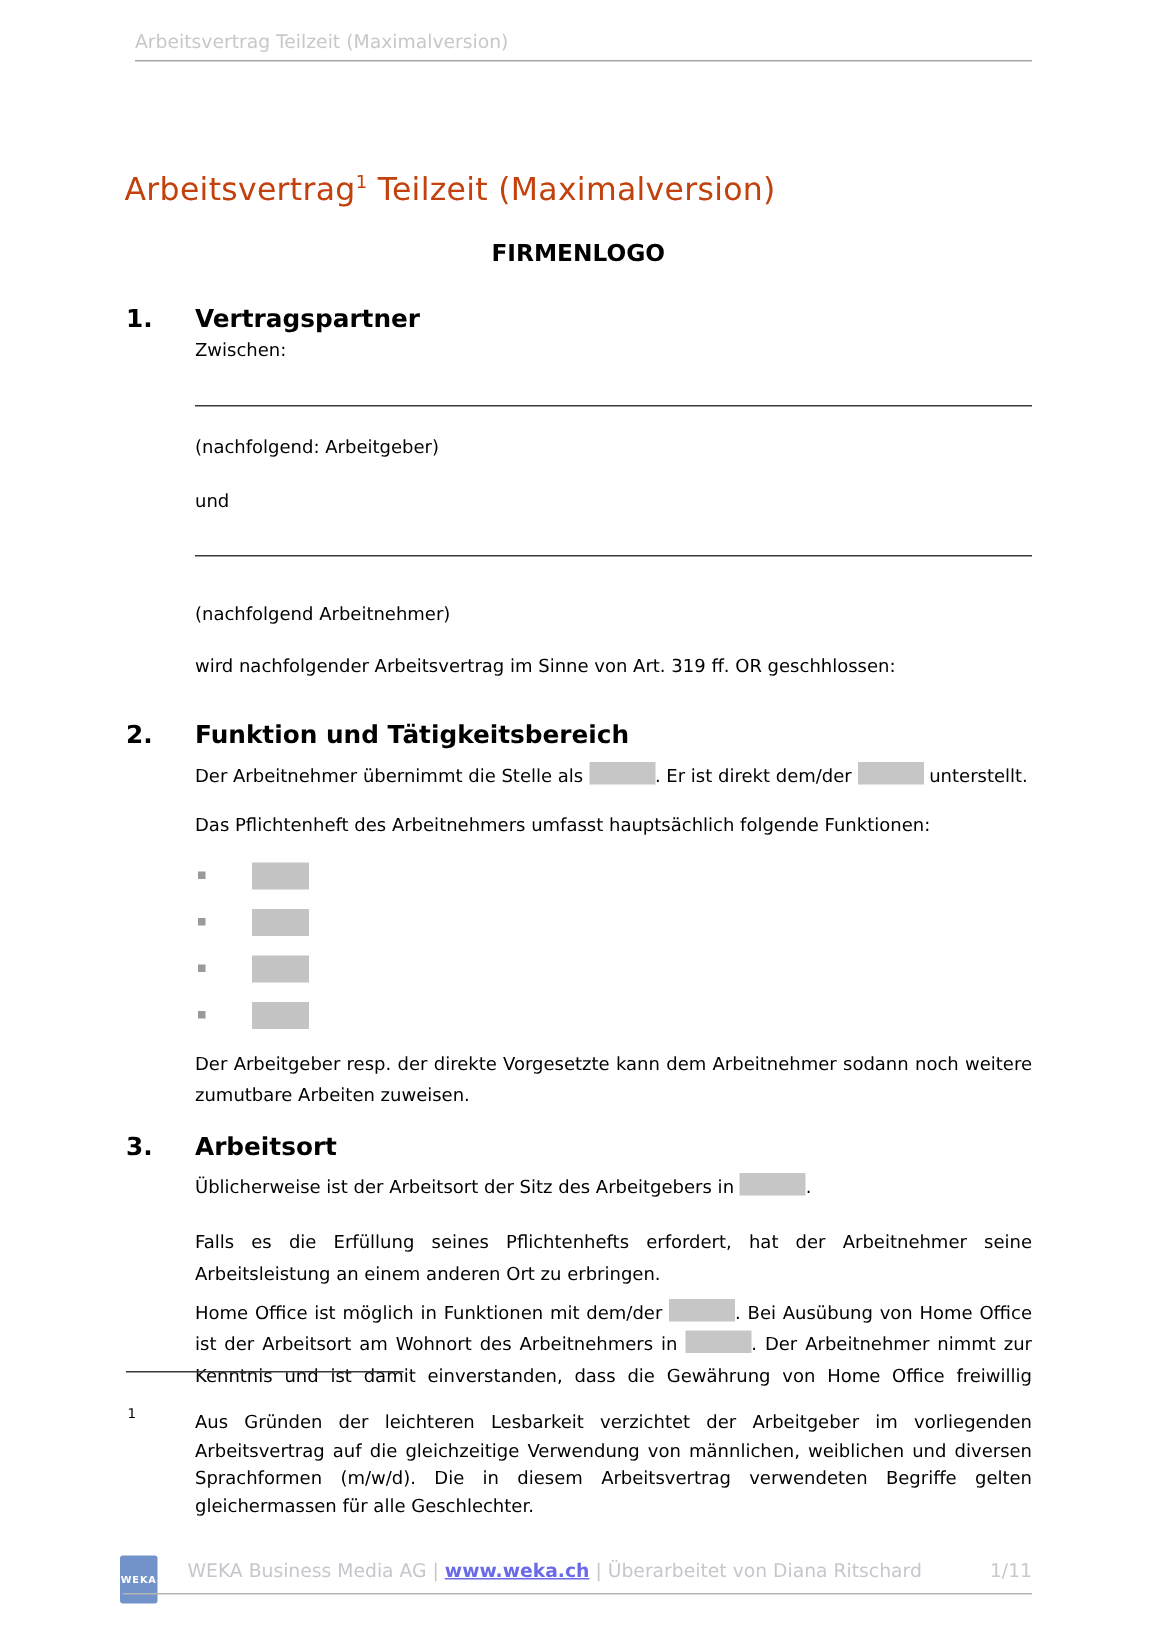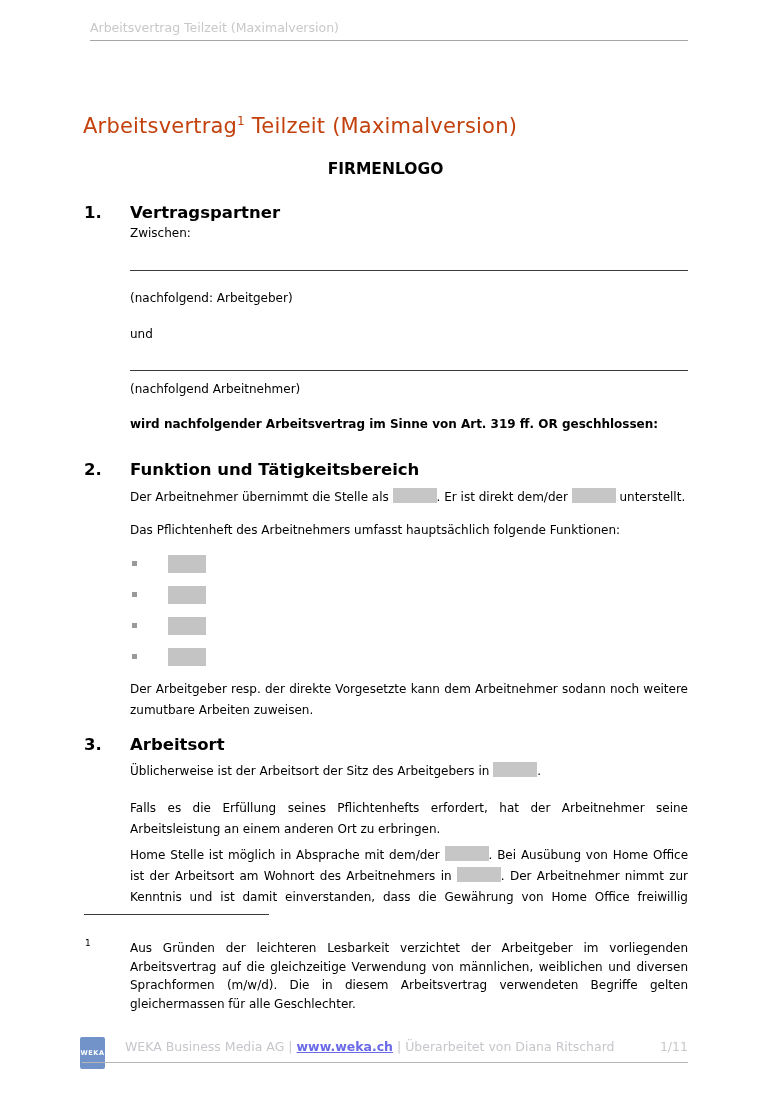--- a/index.html
+++ b/index.html
@@ -53,22 +53,22 @@
     font-size:12px;line-height:21px;color:#000;
   }
   .just{text-align:justify;}
   .just-all{text-align:justify;text-align-last:justify;}
 
   .m-zwischen{margin-top:0;}
   .m-rule1{margin-top:26px;}
   .m-nachf-ag{margin-top:17px;}
   .m-und{margin-top:15px;}
   .m-rule2{margin-top:25px;}
-  .m-nachf-an{margin-top:8px;}
-  .m-wird{margin-top:14px;font-weight:bold;}
+  .m-nachf-an{margin-top:28px;}
+  .m-wird{margin-top:14px;}
   .m-s2p1{margin-top:7px;}
   .m-s2p2{margin-top:12px;}
   .m-s2p3{margin-top:13px;}
   .m-s3p1{margin-top:6px;}
   .m-s3p2{margin-top:16px;}
   .m-s3p3{margin-top:5px;}
 
   .sig-line{
     margin-left:47px;height:0;
     border-top:1.4px solid #3a3a3a;
@@ -185,21 +185,21 @@
     </div>
 
     <p class="body just m-s2p3">Der Arbeitgeber resp. der direkte Vorgesetzte kann dem Arbeitnehmer sodann noch weitere zumutbare Arbeiten zuweisen.</p>
 
     <div class="sec-head sec3-head">
       <span class="sec-num">3.</span>
       <span class="sec-title">Arbeitsort</span>
     </div>
     <p class="body m-s3p1"><span>Üblicherweise ist der Arbeitsort der Sitz des Arbeitgebers in </span><span class="ph"></span><span>.</span></p>
     <p class="body just m-s3p2">Falls es die Erfüllung seines Pflichtenhefts erfordert, hat der Arbeitnehmer seine Arbeitsleistung an einem anderen Ort zu erbringen.</p>
-    <p class="body just-all m-s3p3"><span>Home Stelle ist möglich in Absprache mit dem/der </span><span class="ph"></span><span>. Bei Ausübung von Home Office ist der Arbeitsort am Wohnort des Arbeitnehmers in </span><span class="ph"></span><span>. Der Arbeitnehmer nimmt zur Kenntnis und ist damit einverstanden, dass die Gewährung von Home Office freiwillig</span></p>
+    <p class="body just-all m-s3p3"><span>Home Office ist möglich in Funktionen mit dem/der </span><span class="ph"></span><span>. Bei Ausübung von Home Office ist der Arbeitsort am Wohnort des Arbeitnehmers in </span><span class="ph"></span><span>. Der Arbeitnehmer nimmt zur Kenntnis und ist damit einverstanden, dass die Gewährung von Home Office freiwillig</span></p>
 
   </div>
 
   <div class="footnote-area">
     <div class="footnote-rule"></div>
     <div class="footnote-row">
       <span class="footnote-num">1</span>
       <div class="footnote-text">Aus Gründen der leichteren Lesbarkeit verzichtet der Arbeitgeber im vorliegenden Arbeitsvertrag auf die gleichzeitige Verwendung von männlichen, weiblichen und diversen Sprachformen (m/w/d). Die in diesem Arbeitsvertrag verwendeten Begriffe gelten gleichermassen für alle Geschlechter.</div>
     </div>
   </div>

